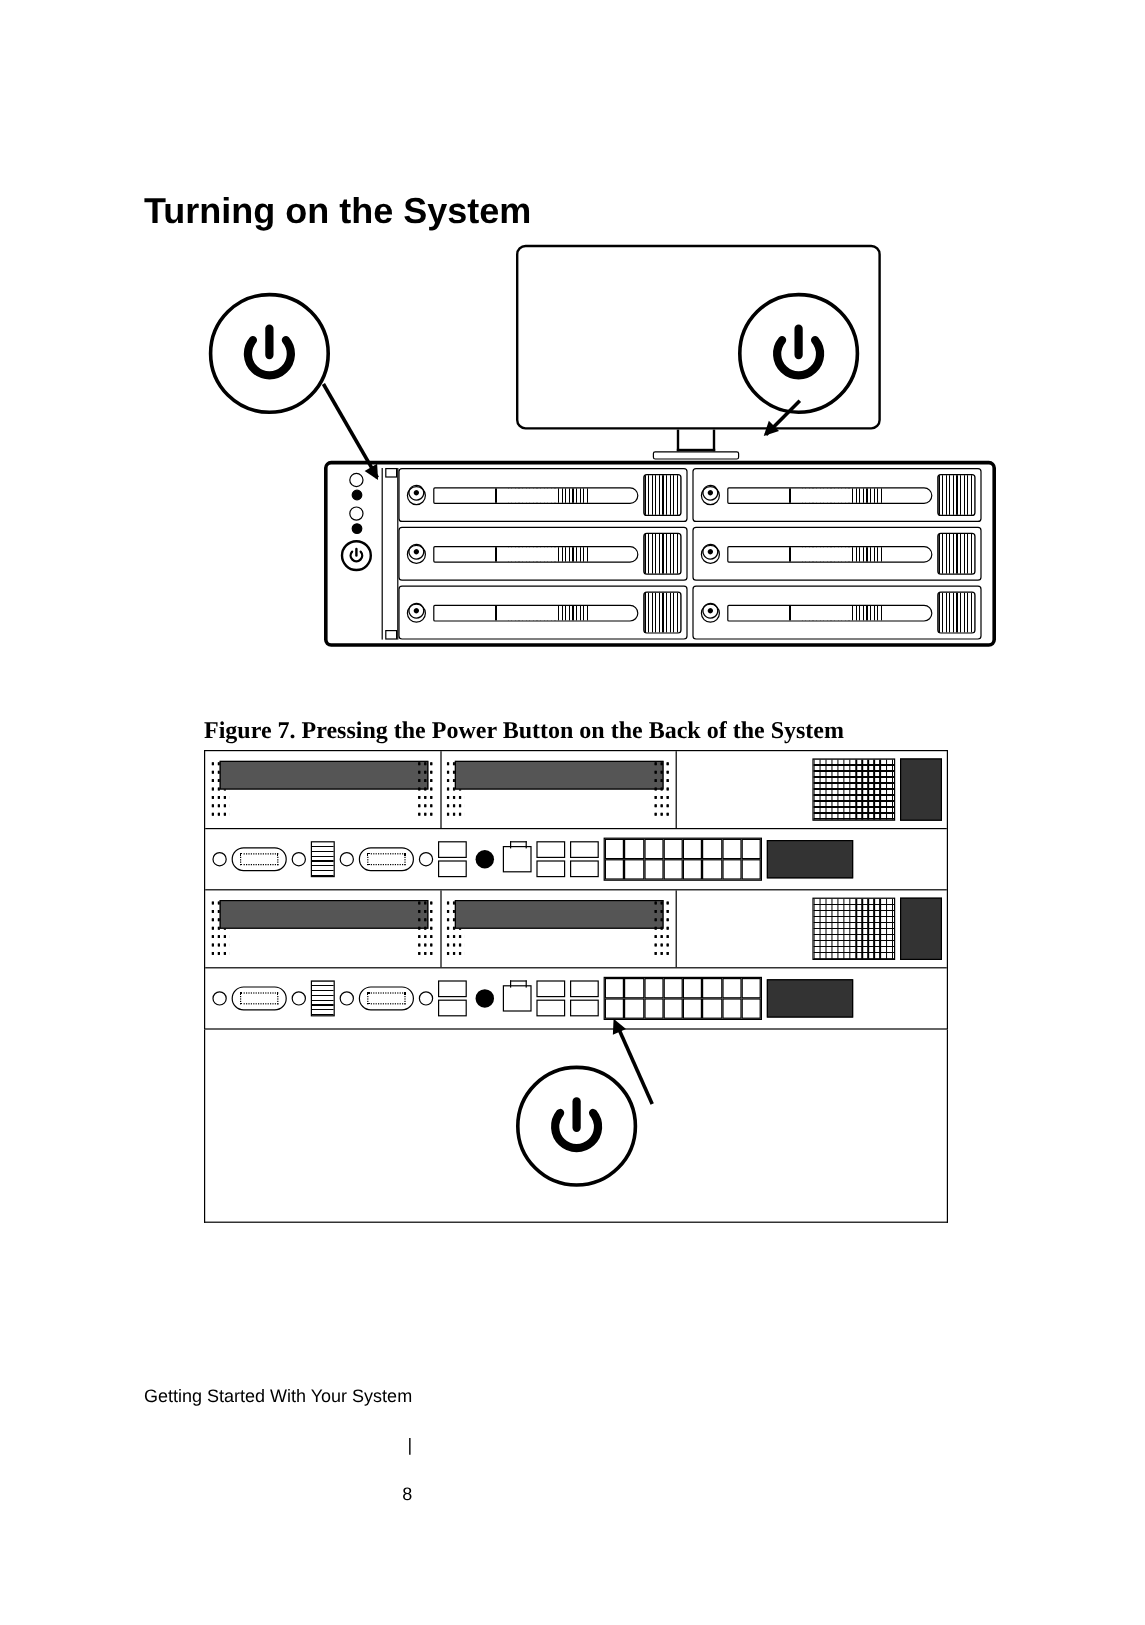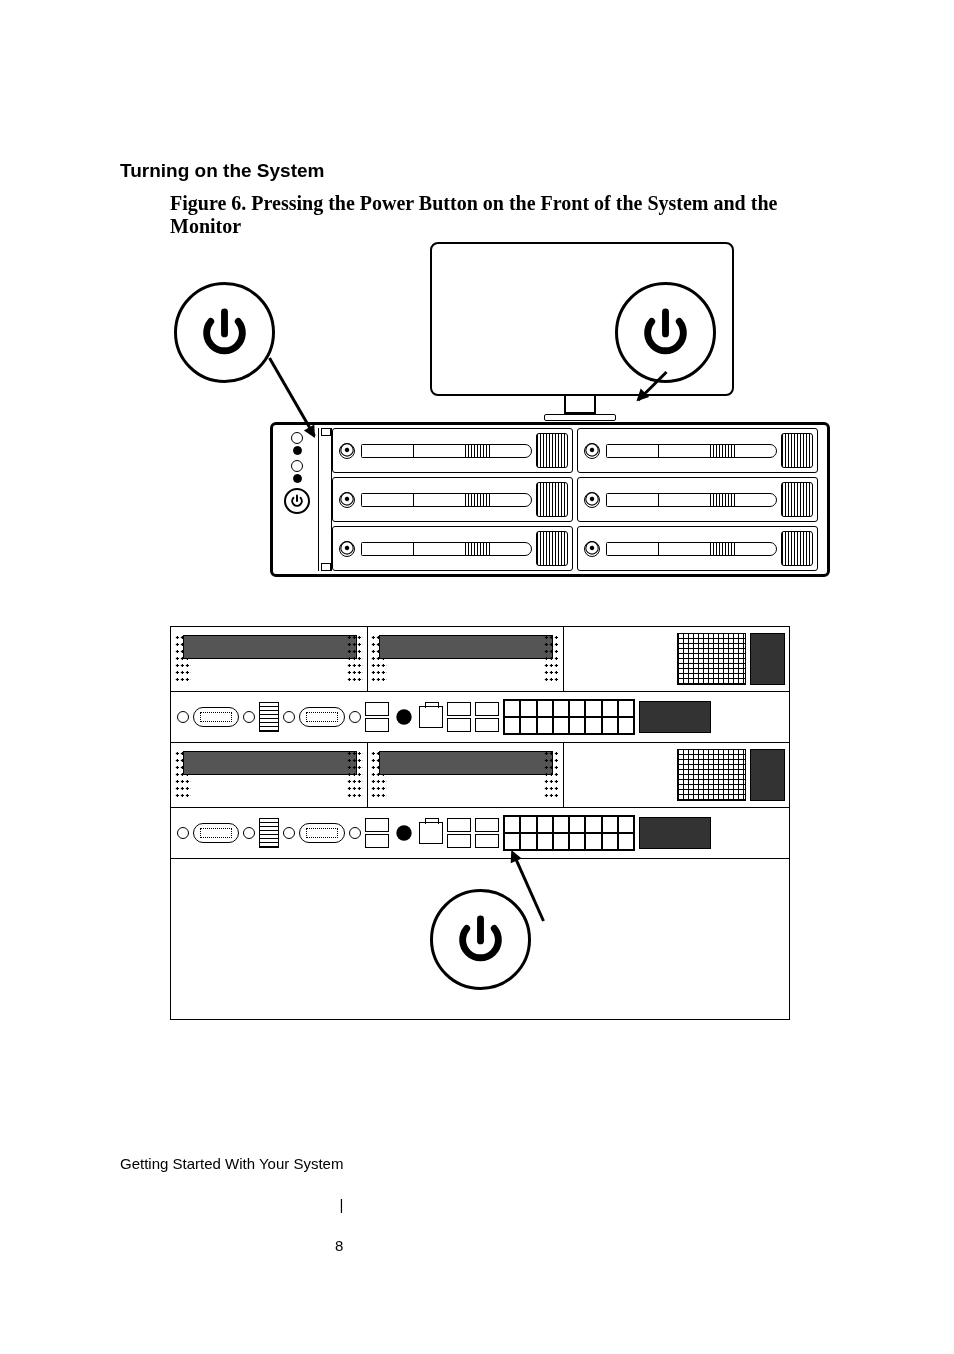--- a/index.html
+++ b/index.html
@@ -12,21 +12,21 @@
     position: relative;
     box-sizing: border-box;
   }
   .page {
     box-sizing: border-box;
     padding: 160px 120px 0 120px;
   }
   h2.section-heading {
     font-family: Arial, Helvetica, sans-serif;
     font-weight: 700;
-    font-size: 19px;
+    font-size: 30px;
     margin: 0 0 10px 0;
   }
   .fig-caption {
     font-family: "Times New Roman", Times, serif;
     font-weight: 700;
     font-size: 20px;
     margin: 10px 0 4px 50px;
   }
   .figure-6 {
     margin-left: 50px;
@@ -274,21 +274,20 @@
 
   .power-svg path{ stroke:#000; stroke-width:5; fill:none; stroke-linecap:round;}
 </style>
 </head>
 <body>
 
 <div class="page">
 
   <h2 class="section-heading">Turning on the System</h2>
 
-  <div class="fig-caption">Figure 6. Pressing the Power Button on the Front of the System and the Monitor</div>
 
   <div class="figure-6">
     <div class="monitor">
       <div class="monitor-screen"></div>
       <div class="monitor-stand-neck"></div>
       <div class="monitor-base"></div>
     </div>
 
     <div class="server-front">
       <div class="server-front-outer"></div>
@@ -345,20 +344,21 @@
       <svg viewBox="0 0 40 40" class="power-svg">
         <path d="M20 5 V21"></path>
           <path d="M10 12 A13 13 0 1 0 30 12"></path>
       </svg>
     </div>
     <span class="pointer p2"></span>
   </div>
 
   <div class="gap-30"></div>
 
+  <div class="fig-caption">Figure 7. Pressing the Power Button on the Back of the System</div>
 
   <div class="figure-7">
     <div class="server-back-stack">
 
       <div class="sb-node">
         <div class="sb-half">
           <div class="sb-dots"></div>
           <div class="sb-fan"></div>
           <div class="sb-dots right"></div>
         </div>

